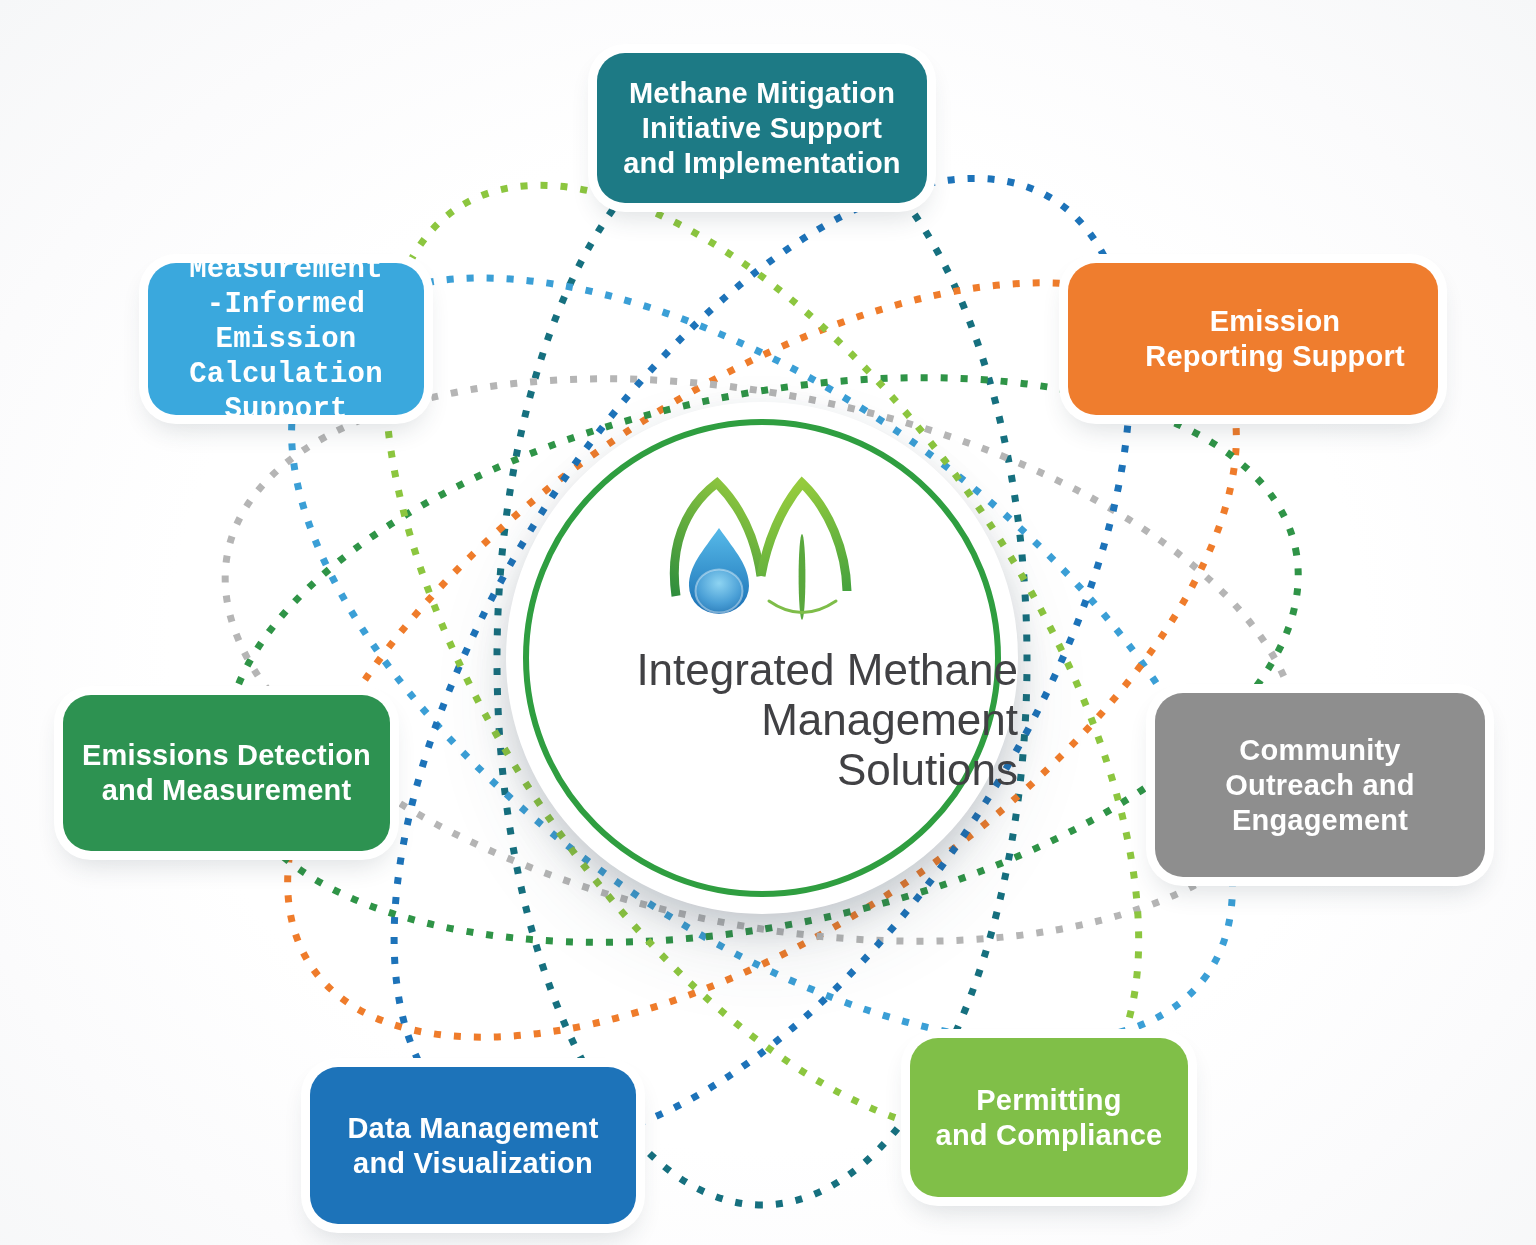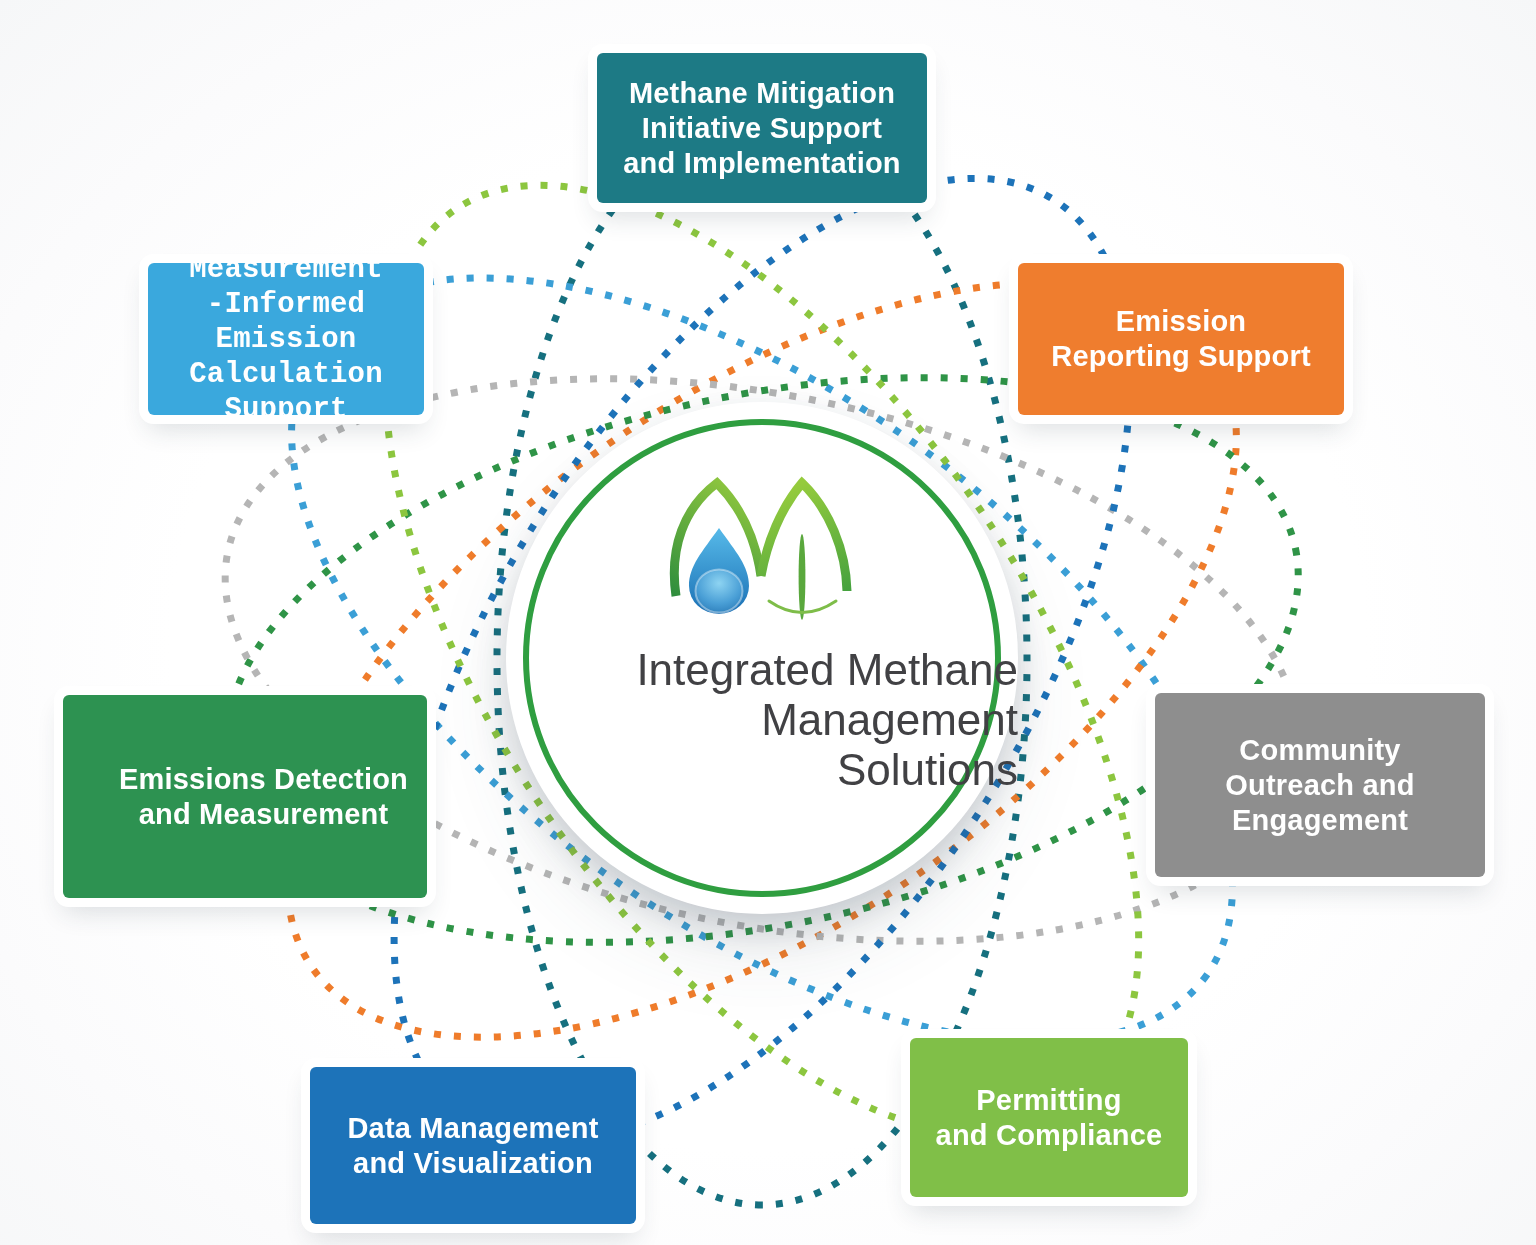--- a/index.html
+++ b/index.html
@@ -16,32 +16,32 @@
   .orbit-lightblue { stroke:#3b9fd6; }
   .orbit-orange    { stroke:#ef7c2b; }
   .orbit-green     { stroke:#2f9447; }
   .orbit-gray      { stroke:#b5b5b5; }
   .orbit-blue      { stroke:#1d73b9; }
   .orbit-lightgreen{ stroke:#8cc63f; }
 
   
   .node {
     position:absolute; z-index:3;
-    border-radius:6px;
+    border-radius:28px;
     display:flex; align-items:center; justify-content:center; text-align:center;
     box-shadow: 0 0 0 9px #ffffff, 0 14px 26px rgba(40,55,70,.16);
   }
   .node-label {
     color:#ffffff; font-weight:bold; font-size:29px; line-height:35px;
     white-space:pre-line; letter-spacing:.2px;
   }
   .n0 { left:597px;  top:53px;   width:330px; height:150px; background:#1d7a85; }
   .n1 { left:148px;  top:263px;  width:276px; height:152px; background:#3aa8dd;font-family:Liberation Mono, monospace; }
-  .n2 { left:1018px; top:263px;  width:326px; height:152px; background:#ef7d2e; }
-  .n3 { left:63px;   top:695px;  width:327px; height:203px; background:#2d9251;padding-left:37px; }
+  .n2 { left:1068px; top:263px;  width:326px; height:152px; background:#ef7d2e;padding-left:44px; }
+  .n3 { left:63px;   top:695px;  width:327px; height:156px; background:#2d9251; }
   .n4 { left:1155px; top:693px;  width:330px; height:184px; background:#8e8e8e; }
   .n5 { left:310px;  top:1040px; width:326px; height:157px; background:#1d73b9;margin-top:27px; }
   .n6 { left:910px;  top:1038px; width:278px; height:159px; background:#80bf48; }
 
   
   .hub {
     position:absolute; z-index:2; left:506px; top:402px; width:512px; height:512px;
     background:#ffffff; border-radius:50%;
     box-shadow: 0 16px 34px rgba(60,75,90,.22), 0 40px 80px rgba(60,75,90,.10);
   }

